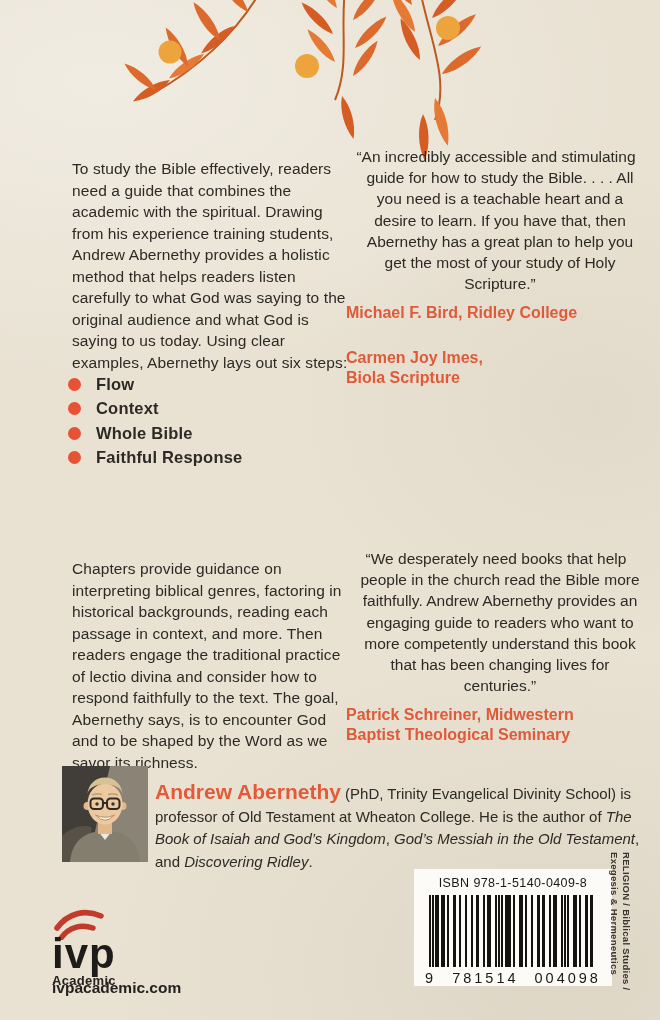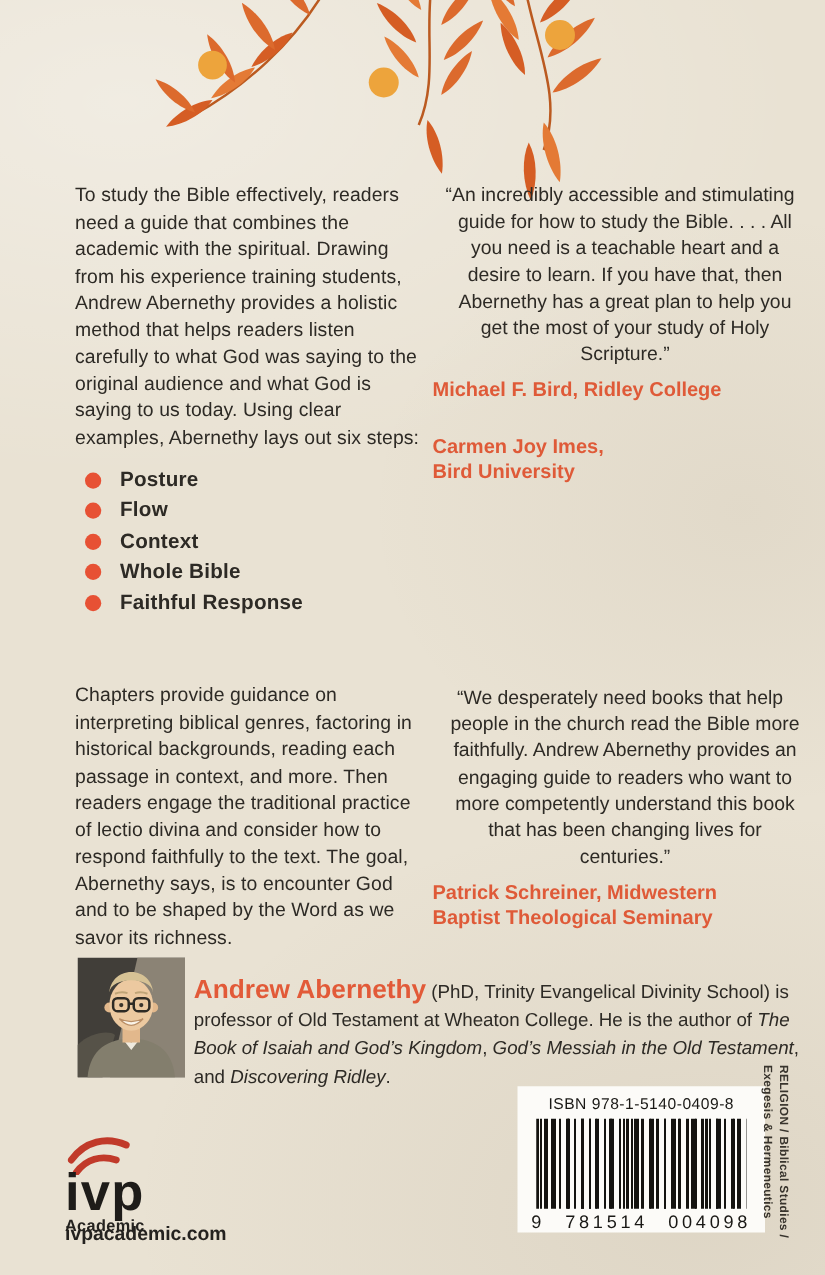--- a/index.html
+++ b/index.html
@@ -6,21 +6,21 @@
   .cover{
     position:relative;width:660px;height:1020px;overflow:hidden;
     font-family:"Liberation Sans",sans-serif;color:#2d2a25;
     background:
       radial-gradient(900px 500px at 15% 8%, rgba(255,255,255,.35), transparent 60%),
       radial-gradient(700px 500px at 85% 95%, rgba(125,105,75,.10), transparent 65%),
       radial-gradient(500px 400px at 90% 40%, rgba(125,105,75,.07), transparent 60%),
       #e9e2d3;
   }
   .leaves{position:absolute;left:120px;top:0;width:540px;height:140px;overflow:visible;}
-  .body-text{font-size:15.5px;line-height:21.5px;letter-spacing:.1px;margin:0;}
+  .body-text{font-size:15.5px;line-height:21.5px;letter-spacing:.1px;margin:12px;}
   .block{position:absolute;}
   .col-left{left:60px;width:280px;}
   .col-right{left:346px;width:300px;}
   .quote{font-size:15.5px;line-height:21.2px;margin:0 0 9px 0;padding-left:8px;text-indent:-8px;text-align:center;}
   .attribution{color:#df5a38;font-weight:bold;font-size:16px;line-height:20px;}
   .attribution span{display:block;}
   ul.steps{list-style:none;margin:0;padding:0;}
   ul.steps li{display:flex;align-items:center;gap:15px;height:24.5px;font-weight:bold;font-size:16.5px;letter-spacing:.2px;}
   .dot{width:13px;height:13px;border-radius:50%;background:#e75134;flex:0 0 13px;}
   .bio{left:155px;top:766px;width:500px;font-size:15px;line-height:22.5px;}
@@ -90,24 +90,20 @@
       <circle cx="187" cy="66" r="12"></circle>
       <circle cx="328" cy="28" r="12"></circle>
     </g>
   </svg>
 
   <p class="body-text block col-left" style="top:146px">To study the Bible effectively, readers need a guide that combines the academic with the spiritual. Drawing from his experience training students, Andrew Abernethy provides a holistic method that helps readers listen carefully to what God was saying to the original audience and what God is saying to us today. Using clear examples, Abernethy lays out six steps:</p>
 
   <ul class="steps block" style="left:68px;top:372px;width:260px">
     <li>
         <span class="dot"></span>
-        <span>Posture</span>
-      </li>
-    <li>
-        <span class="dot"></span>
         <span>Flow</span>
       </li>
     <li>
         <span class="dot"></span>
         <span>Context</span>
       </li>
     <li>
         <span class="dot"></span>
         <span>Whole Bible</span>
       </li>
@@ -123,21 +119,21 @@
     <p class="quote">“An incredibly accessible and stimulating guide for how to study the Bible. . . . All you need is a teachable heart and a desire to learn. If you have that, then Abernethy has a great plan to help you get the most of your study of Holy Scripture.”</p>
     <div class="attribution">
       <span>Michael F. Bird, Ridley College</span>
       <span></span>
     </div>
   </div>
 
   <div class="block col-right" style="top:348px">
     <div class="attribution">
       <span>Carmen Joy Imes,</span>
-      <span>Bird University</span>
+      <span>Biola Scripture</span>
     </div>
   </div>
 
   <div class="block col-right" style="top:548px">
     <p class="quote">“We desperately need books that help people in the church read the Bible more faithfully. Andrew Abernethy provides an engaging guide to readers who want to more competently understand this book that has been changing lives for centuries.”</p>
     <div class="attribution">
       <span>Patrick Schreiner, Midwestern</span>
       <span>Baptist Theological Seminary</span>
     </div>
   </div>

